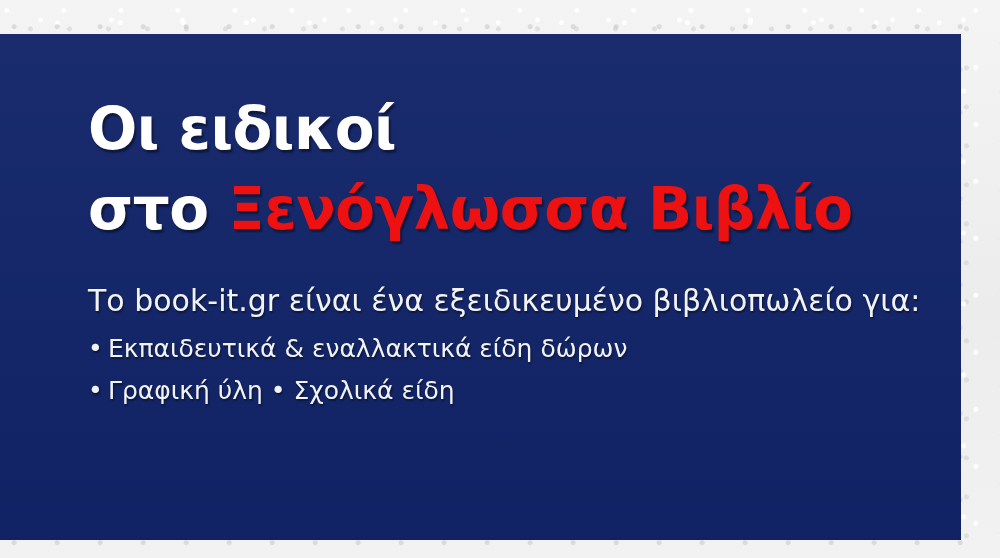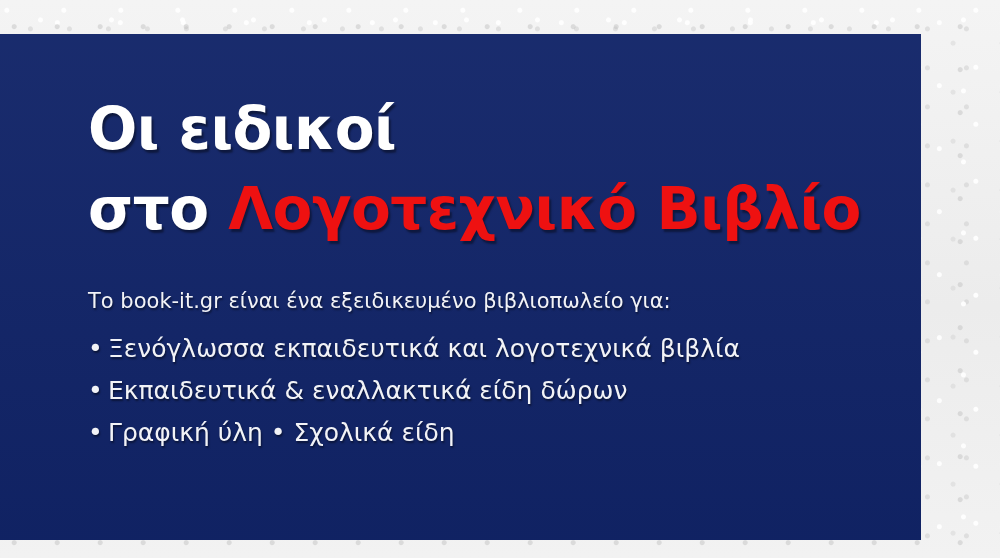--- a/index.html
+++ b/index.html
@@ -33,20 +33,21 @@
   }
 
   
   #banner {
     position: absolute;
     left: 0;
     top: 34px;
     width: 921px;
     height: 506px;
     background: #112468;
+    padding-left: 40px;
   }
   #banner::before {
     content: "";
     position: absolute;
     inset: 0;
     background: linear-gradient(180deg, rgba(255,255,255,0.035) 0%, rgba(0,0,0,0.05) 100%);
     pointer-events: none;
   }
 
   #content {
@@ -74,21 +75,21 @@
   .accent {
     color: #ee1111;
     text-shadow: 2px 3px 2px rgba(0,0,0,0.40);
   }
 
   
   .intro {
     margin: 38px 0 0 0;
     font-family: "DejaVu Sans", sans-serif;
     font-weight: 400;
-    font-size: 21px;
+    font-size: 30px;
     line-height: 34px;
     color: #f2f3f7;
     text-shadow: 1px 2px 2px rgba(0,0,0,0.45);
     white-space: nowrap;
   }
   ul.feature-list {
     list-style: none;
     margin: 10px 0 0 0;
     padding: 0;
   }
@@ -113,25 +114,24 @@
 <div id="stage">
 
   <div id="paper-texture"></div>
 
   <div id="banner">
 
     <div id="content">
 
       <h1 class="headline">Οι ειδικοί</h1>
 
-      <h1 class="headline headline-line2"><span>στο </span><span class="accent">Λογοτεχνικό Βιβλίο</span></h1>
+      <h1 class="headline headline-line2"><span>στο </span><span class="accent">Ξενόγλωσσα Βιβλίο</span></h1>
 
       <p class="intro">Το book-it.gr είναι ένα εξειδικευμένο βιβλιοπωλείο για:</p>
 
       <ul class="feature-list">
-        <li><span class="bullet-dot">•</span><span>Ξενόγλωσσα εκπαιδευτικά και λογοτεχνικά βιβλία</span></li>
         <li><span class="bullet-dot">•</span><span>Εκπαιδευτικά &amp; εναλλακτικά είδη δώρων</span></li>
         <li><span class="bullet-dot">•</span><span>Γραφική ύλη • Σχολικά είδη</span></li>
       </ul>
 
     </div>
   </div>
 </div>
 
 </body></html>

